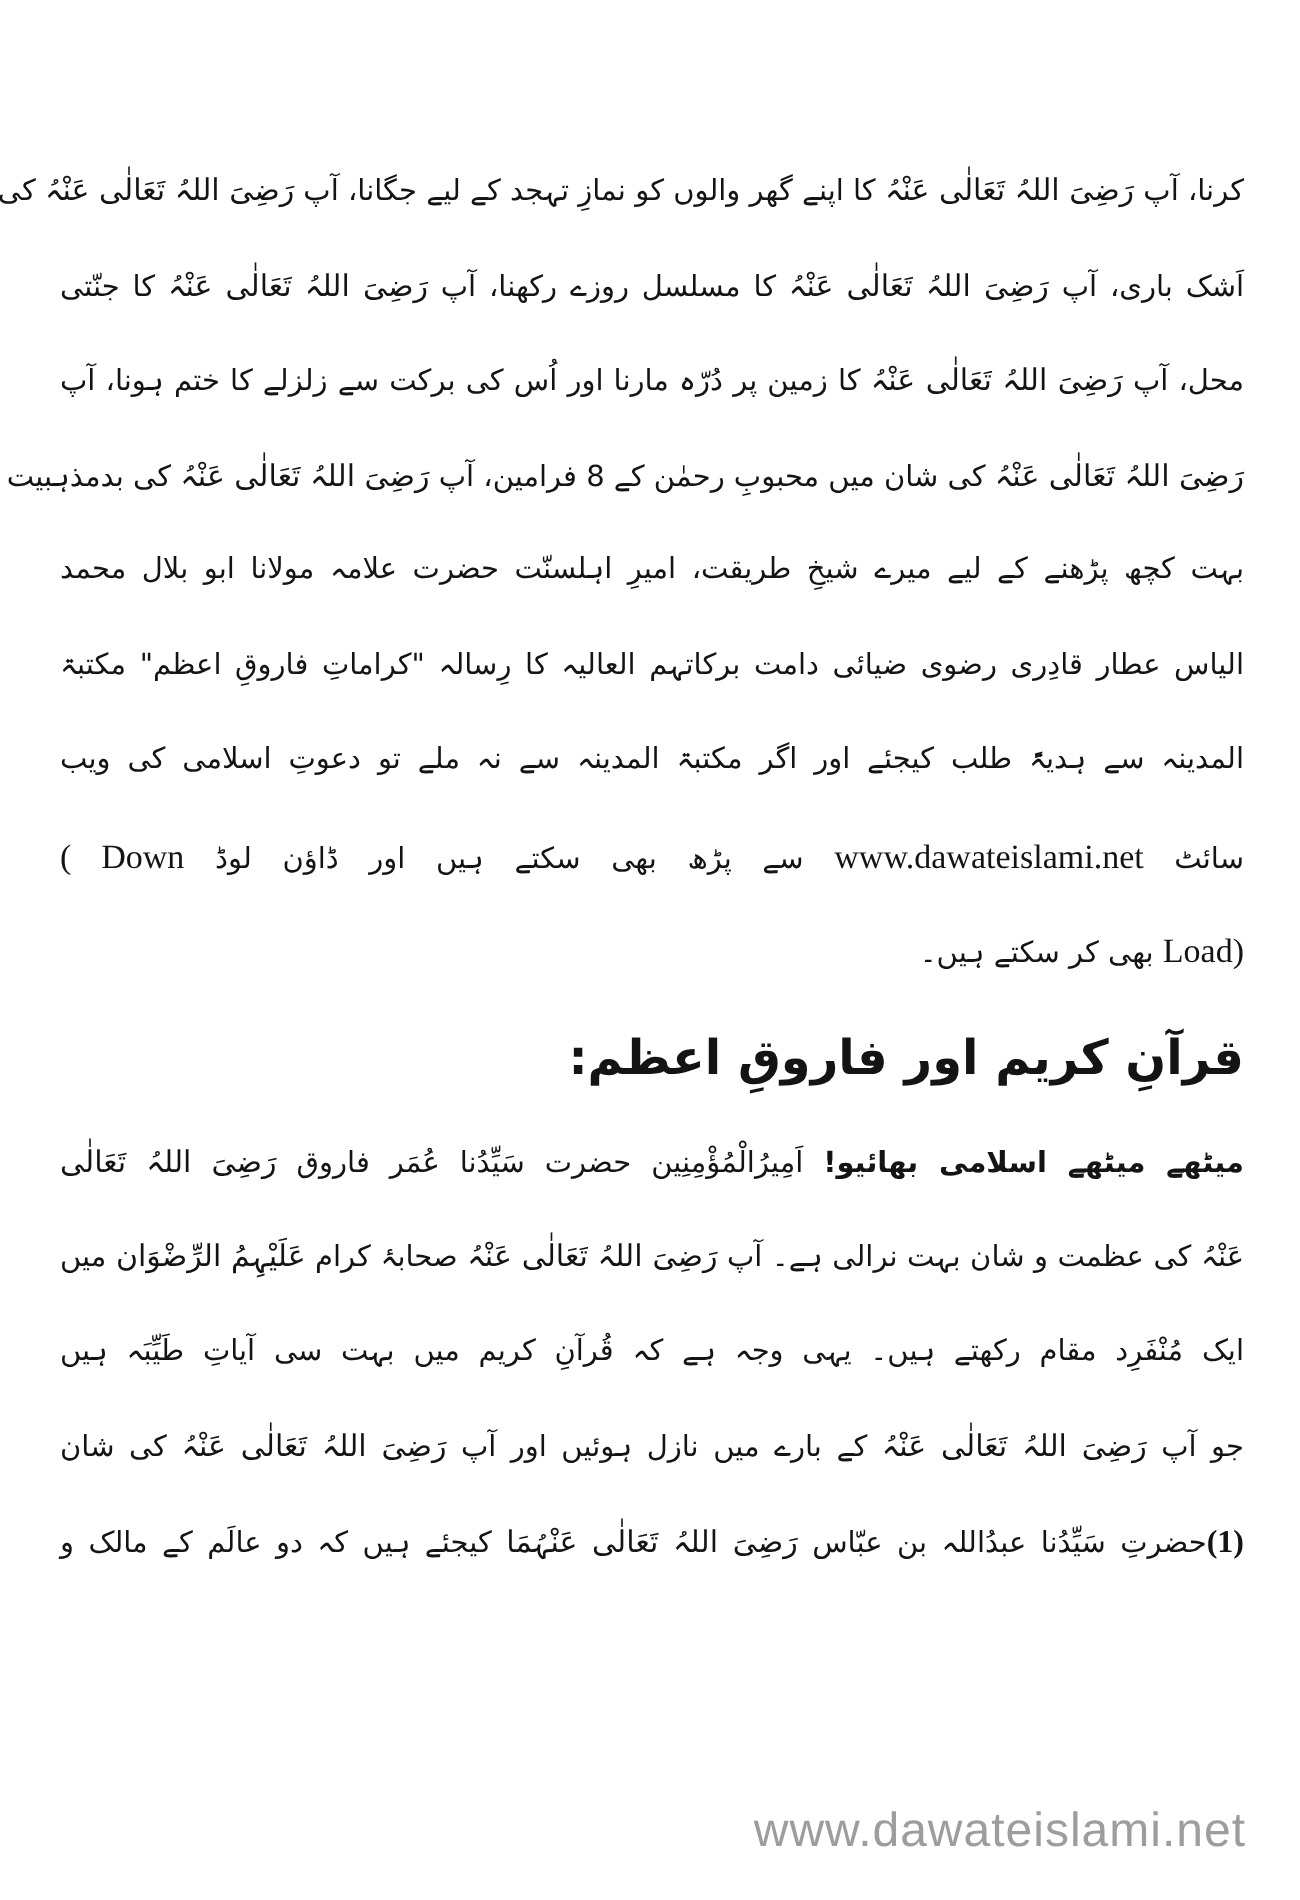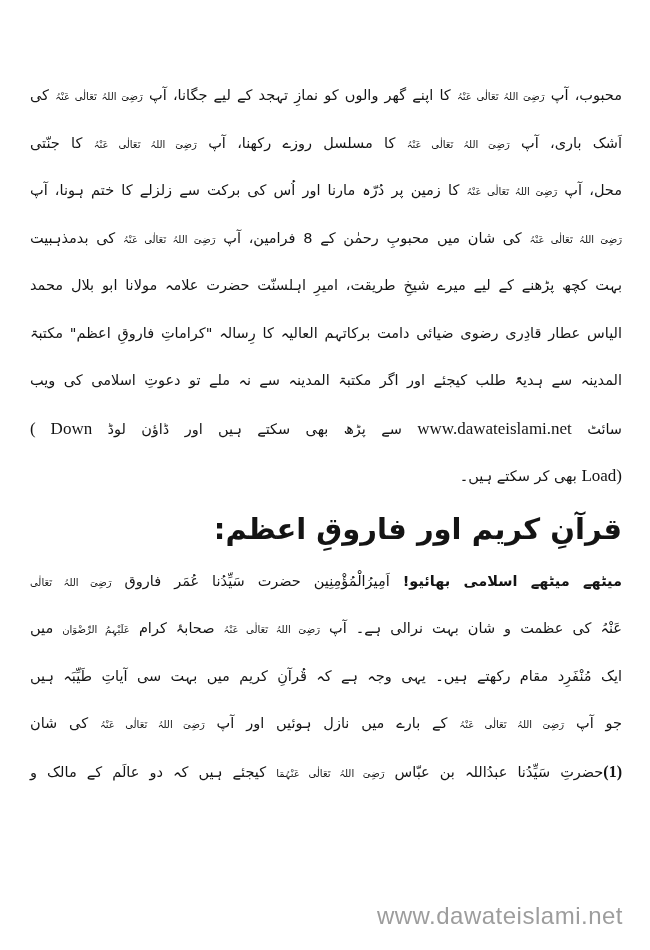--- a/index.html
+++ b/index.html
@@ -22,43 +22,43 @@
     line-height:47.5px;
     font-size:14.5px;
     white-space:nowrap;
     direction:rtl;
   }
   .align-justify{text-align:justify;text-align-last:justify;}
   .align-right{text-align:left;text-align-last:right;}
   .align-center{text-align:center;text-align-last:center;}
   .heading{
     height:58px;line-height:58px;
-    font-size:29px;font-weight:bold;
+    font-size:24px;font-weight:bold;
   }
   .seg-u{}
-  .seg-h{font-size:10px;}            
+  .seg-h{font-size:15px;}            
   .seg-b{font-weight:bold;}
   .seg-url{font-family:"Liberation Serif",serif;font-size:17px;}
   .seg-lt{font-family:"Liberation Serif",serif;font-size:17px;}
   .seg-lb{font-family:"Liberation Serif",serif;font-size:16px;font-weight:bold;}
   .watermark{
     position:absolute;
     top:902px;right:27px;
     font-family:"Liberation Sans",sans-serif;
     font-size:24px;
     letter-spacing:0.5px;
     color:#9d9d9d;
   }
 </style>
 </head>
 <body>
 
 <div class="page">
   <div class="text-block">
-      <div class="line align-justify" dir="rtl"><span class="seg-u">محبوب، آپ </span><span class="seg-h">رَضِیَ اللہُ تَعَالٰی عَنْہُ</span><span class="seg-u"> کا اپنے گھر والوں کو نمازِ تہجد کے لیے جگانا، آپ </span><span class="seg-h">رَضِیَ اللہُ تَعَالٰی عَنْہُ</span><span class="seg-u"> کی</span></div>
+      <div class="line align-justify" dir="rtl"><span class="seg-u">کرنا، آپ </span><span class="seg-h">رَضِیَ اللہُ تَعَالٰی عَنْہُ</span><span class="seg-u"> کا اپنے گھر والوں کو نمازِ تہجد کے لیے جگانا، آپ </span><span class="seg-h">رَضِیَ اللہُ تَعَالٰی عَنْہُ</span><span class="seg-u"> کی</span></div>
       <div class="line align-justify" dir="rtl"><span class="seg-u">اَشک باری، آپ </span><span class="seg-h">رَضِیَ اللہُ تَعَالٰی عَنْہُ</span><span class="seg-u"> کا مسلسل روزے رکھنا، آپ </span><span class="seg-h">رَضِیَ اللہُ تَعَالٰی عَنْہُ</span><span class="seg-u"> کا جنّتی</span></div>
       <div class="line align-justify" dir="rtl"><span class="seg-u">محل، آپ </span><span class="seg-h">رَضِیَ اللہُ تَعَالٰی عَنْہُ</span><span class="seg-u"> کا زمین پر دُرّہ مارنا اور اُس کی برکت سے زلزلے کا ختم ہونا، آپ</span></div>
       <div class="line align-justify" dir="rtl"><span class="seg-h">رَضِیَ اللہُ تَعَالٰی عَنْہُ</span><span class="seg-u"> کی شان میں محبوبِ رحمٰن کے 8 فرامین، آپ </span><span class="seg-h">رَضِیَ اللہُ تَعَالٰی عَنْہُ</span><span class="seg-u"> کی بدمذہبیت</span></div>
       <div class="line align-justify" dir="rtl"><span class="seg-u">بہت کچھ پڑھنے کے لیے میرے شیخِ طریقت، امیرِ اہلسنّت حضرت علامہ مولانا ابو بلال محمد</span></div>
       <div class="line align-justify" dir="rtl"><span class="seg-u">الیاس عطار قادِری رضوی ضیائی دامت برکاتہم العالیہ کا رِسالہ "کراماتِ فاروقِ اعظم" مکتبۃ</span></div>
       <div class="line align-justify" dir="rtl"><span class="seg-u">المدینہ سے ہدیۃً طلب کیجئے اور اگر مکتبۃ المدینہ سے نہ ملے تو دعوتِ اسلامی کی ویب</span></div>
       <div class="line align-justify" dir="rtl"><span class="seg-u">سائٹ </span><span class="seg-url" dir="ltr">www.dawateislami.net</span><span class="seg-u"> سے پڑھ بھی سکتے ہیں اور ڈاؤن لوڈ </span><span class="seg-lt" dir="ltr">( Down</span></div>
       <div class="line align-right" dir="ltr"><span class="seg-lt" dir="ltr">Load)</span><span class="seg-u"> بھی کر سکتے ہیں۔</span></div>
       <div class="line align-right heading" dir="rtl"><span class="seg-b">قرآنِ کریم اور فاروقِ اعظم:</span></div>
       <div class="line align-justify" dir="rtl"><span class="seg-b">میٹھے میٹھے اسلامی بھائیو!</span><span class="seg-u"> اَمِیرُالْمُؤْمِنِین حضرت سَیِّدُنا عُمَر فاروق </span><span class="seg-h">رَضِیَ اللہُ تَعَالٰی</span></div>

